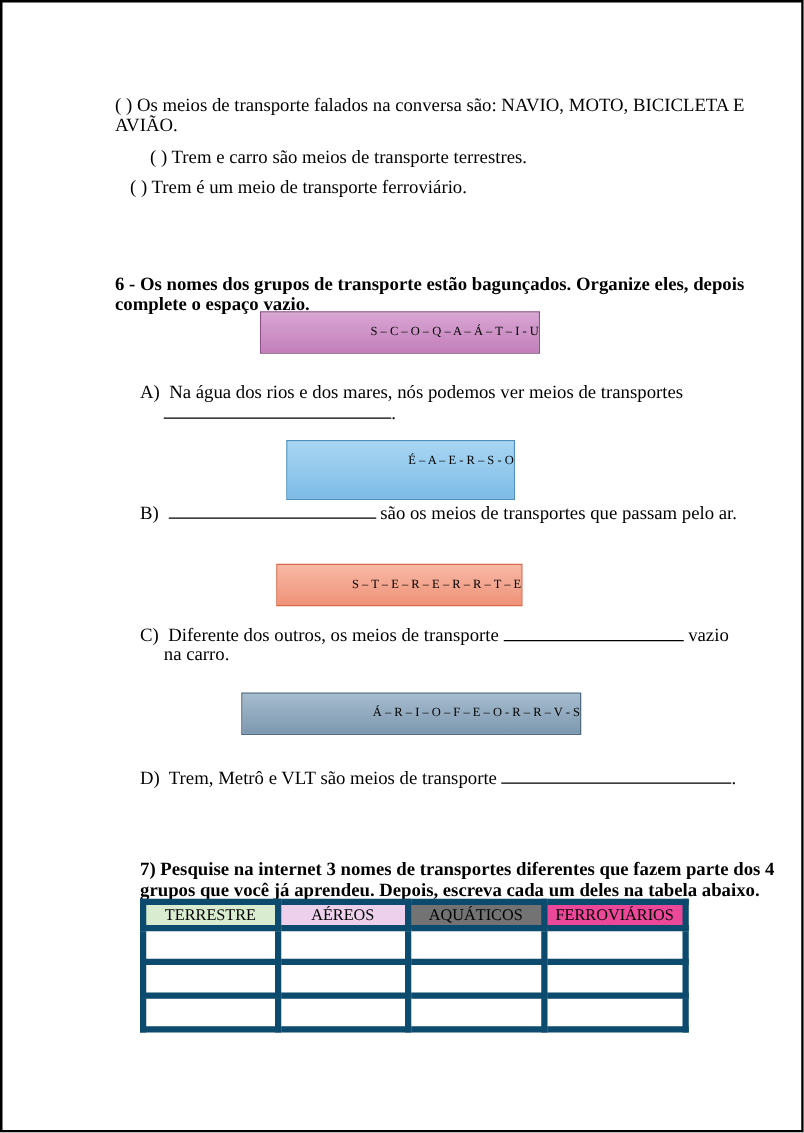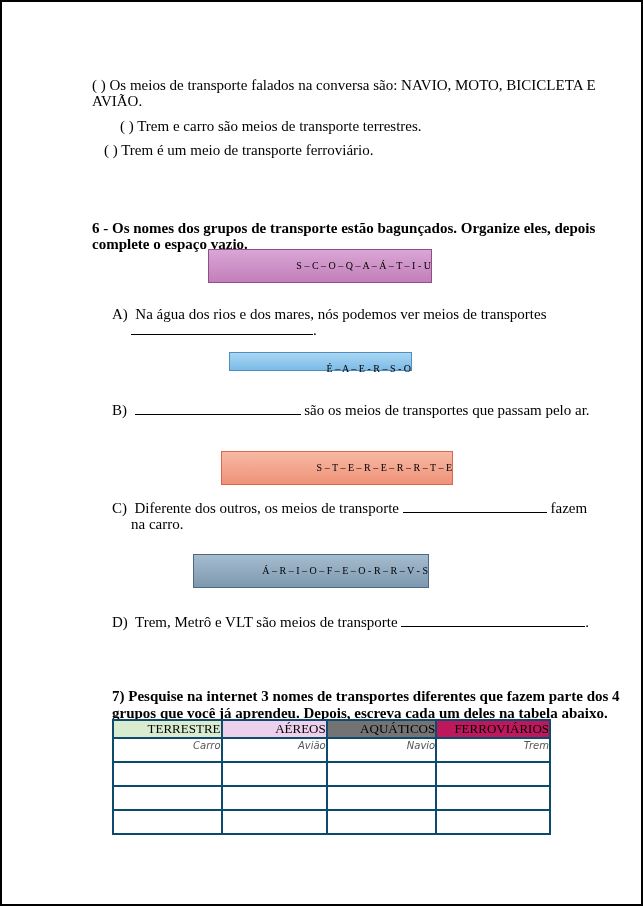--- a/index.html
+++ b/index.html
@@ -23,28 +23,28 @@
   }
   .box-purple { background: linear-gradient(#d9a6d4, #c27fba); border: 1px solid #8e4f88; }
   .box-blue { background: linear-gradient(#a9d6f3, #7dbbe6); border: 1px solid #4e8fc0; }
   .box-salmon { background: linear-gradient(#f8b9a5, #ef9278); border: 1px solid #d9694b; }
   .box-slate { background: linear-gradient(#a6bccf, #7d98af); border: 1px solid #4f6a80; }
   table.grid {
     position: absolute; left: 112px; top: 719px;
     border-collapse: collapse; width: 439px;
     font-size: 13px;
   }
-  table.grid th, table.grid td { border: 2px solid #0c4a6e; padding: 0; text-align: right; }
+  table.grid th, table.grid td { border: 5px solid #0c4a6e; padding: 0; text-align: center; }
   table.grid th { font-weight: normal; height: 16px; line-height: 16px; }
   table.grid td { height: 22px; vertical-align: top; }
   .hand { font-family: "DejaVu Sans", sans-serif; font-style: italic; font-size: 10px; color: #555; line-height: 14px; }
   .th-ter { background: #d9ecd0; }
   .th-aer { background: #ecd0ec; }
   .th-aqu { background: #737373; }
-  .th-fer { background: #be185d; }
+  .th-fer { background: #ec4899; }
 </style>
 </head>
 <body>
 
 <div class="page"></div>
 
 <div class="txt" style="left:92px; top:77px;">
   <span>(   )</span>
   <span>Os meios de transporte falados na conversa são: NAVIO, MOTO, BICICLETA E</span>
 </div>
@@ -66,39 +66,39 @@
 <div class="box box-purple" style="left:208px; top:249px; width:224px; height:34px;">S – C – O – Q – A – Á – T – I - U</div>
 
 <div class="txt" style="left:112px; top:306px;">
   <span>A)</span>&nbsp;
   <span>Na água dos rios e dos mares, nós podemos ver meios de transportes</span>
 </div>
 <div class="txt" style="left:131px; top:322px;">
   <span class="blank" style="width:182px;"></span><span>.</span>
 </div>
 
-<div class="box box-blue" style="left:229px; top:352px; width:183px; height:19px;padding-left:48px;">É – A – E - R – S - O</div>
+<div class="box box-blue" style="left:229px; top:352px; width:183px; height:48px;padding-left:48px;">É – A – E - R – S - O</div>
 
 <div class="txt" style="left:112px; top:402px;">
   <span>B)</span>&nbsp;
   <span class="blank" style="width:166px;"></span>
   <span>são os meios de transportes que passam pelo ar.</span>
 </div>
 
-<div class="box box-salmon" style="left:221px; top:451px; width:232px; height:34px;">S – T – E – R – E – R – R – T – E</div>
+<div class="box box-salmon" style="left:221px; top:451px; width:197px; height:34px;">S – T – E – R – E – R – R – T – E</div>
 
 <div class="txt" style="left:112px; top:500px;">
   <span>C)</span>&nbsp;
   <span>Diferente dos outros, os meios de transporte</span>
   <span class="blank" style="width:144px;"></span>
-  <span>fazem</span>
+  <span>vazio</span>
 </div>
 <div class="txt" style="left:131px; top:516px;">na carro.</div>
 
-<div class="box box-slate" style="left:193px; top:554px; width:236px; height:34px;">Á – R – I – O – F – E – O - R – R – V - S</div>
+<div class="box box-slate" style="left:193px; top:554px; width:272px; height:34px;">Á – R – I – O – F – E – O - R – R – V - S</div>
 
 <div class="txt" style="left:112px; top:614px;">
   <span>D)</span>&nbsp;
   <span>Trem, Metrô e VLT são meios de transporte</span>
   <span class="blank" style="width:184px;"></span><span>.</span>
 </div>
 
 <div class="txt bold" style="left:112px; top:660px;">7) Pesquise na internet 3 nomes de transportes diferentes que fazem parte dos 4</div>
 <div class="txt bold" style="left:112px; top:677px;">grupos que você já aprendeu. Depois, escreva cada um deles na tabela abaixo.</div>
 
@@ -112,26 +112,20 @@
   <thead>
     <tr>
       <th class="th-ter">TERRESTRE</th>
       <th class="th-aer">AÉREOS</th>
       <th class="th-aqu">AQUÁTICOS</th>
       <th class="th-fer">FERROVIÁRIOS</th>
     </tr>
   </thead>
   <tbody>
     <tr>
-      <td class="hand">Carro</td>
-      <td class="hand">Avião</td>
-      <td class="hand">Navio</td>
-      <td class="hand">Trem</td>
-    </tr>
-    <tr>
       <td></td>
       <td></td>
       <td></td>
       <td></td>
     </tr>
     <tr>
       <td></td>
       <td></td>
       <td></td>
       <td></td>

